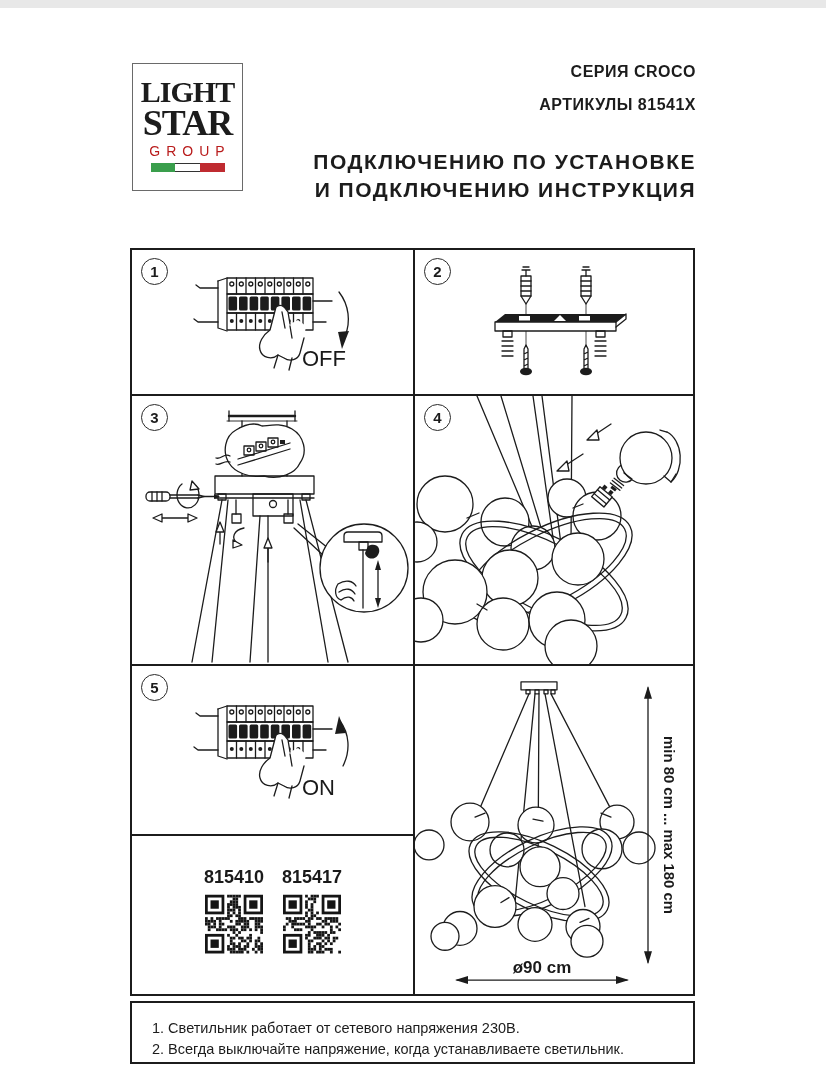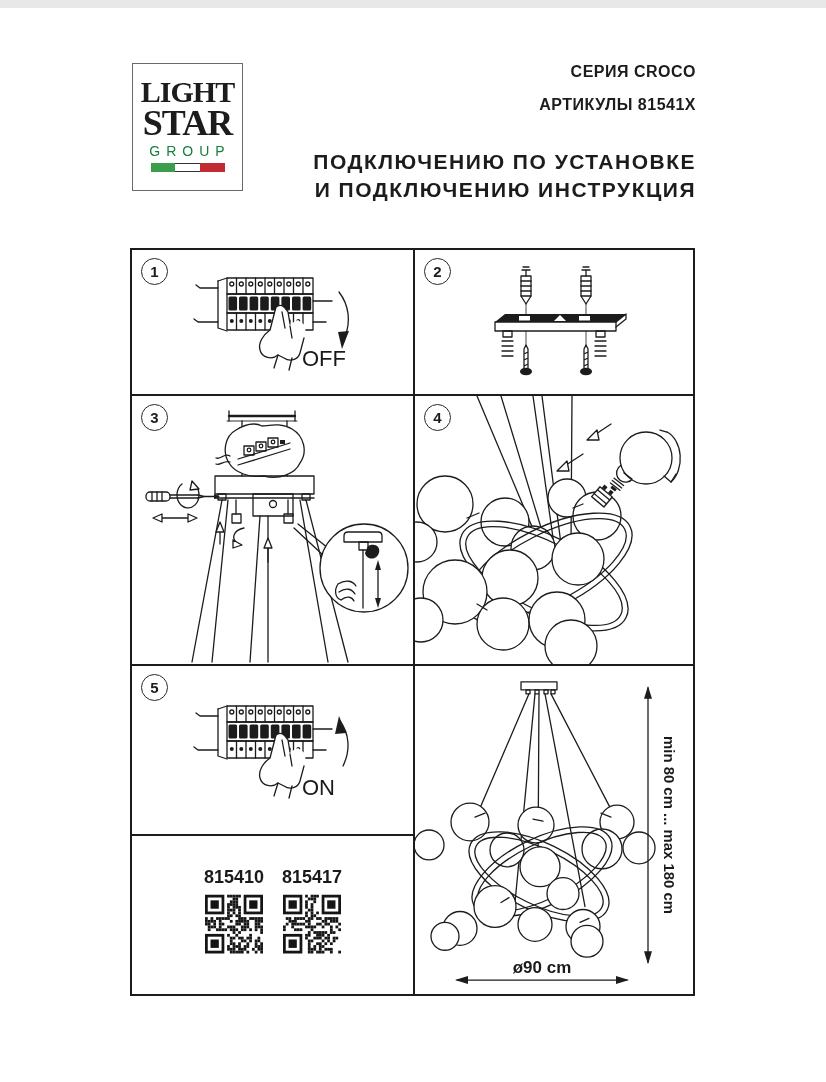--- a/index.html
+++ b/index.html
@@ -17,21 +17,21 @@
   }
   .logo-light{
     font-family:"Liberation Serif", serif; font-weight:700; font-size:30px;
     letter-spacing:-1px; line-height:30px; margin-top:13px;
   }
   .logo-star{
     font-family:"Liberation Serif", serif; font-weight:700; font-size:36px;
     letter-spacing:-1px; line-height:33px;
   }
   .logo-group{
-    font-size:14px; letter-spacing:6px; color:#15803d; margin-top:4px;
+    font-size:14px; letter-spacing:6px; color:#b91c1c; margin-top:4px;
     padding-left:5px; line-height:14px;
   }
   .logo-flag{
     width:74px; height:9px; margin:5px auto 0; display:flex; box-sizing:border-box;
   }
   .logo-flag span{ flex:1; height:100%; box-sizing:border-box; }
   .flag-white{ background:#fff; border-top:1px solid #333; border-bottom:1px solid #333; }
   .titles{
     position:absolute; right:130px; top:53px; text-align:right;
   }
@@ -762,13 +762,17 @@
         <g class="sk" stroke-width="1.1">
           <path d="M42,316 H212"></path>
           <polygon class="ink" points="53,312 40,316 53,320"></polygon>
           <polygon class="ink" points="201,312 214,316 201,320"></polygon>
         </g>
         <text x="127" y="309" text-anchor="middle" font-size="17" font-weight="bold">ø90 cm</text>
       </svg>
     </div>
   </div>
 
+  <div class="notes">
+    <div>1. Светильник работает от сетевого напряжения 230В.</div>
+    <div>2. Всегда выключайте напряжение, когда устанавливаете светильник.</div>
+  </div>
 </div>
 
 </body></html>

